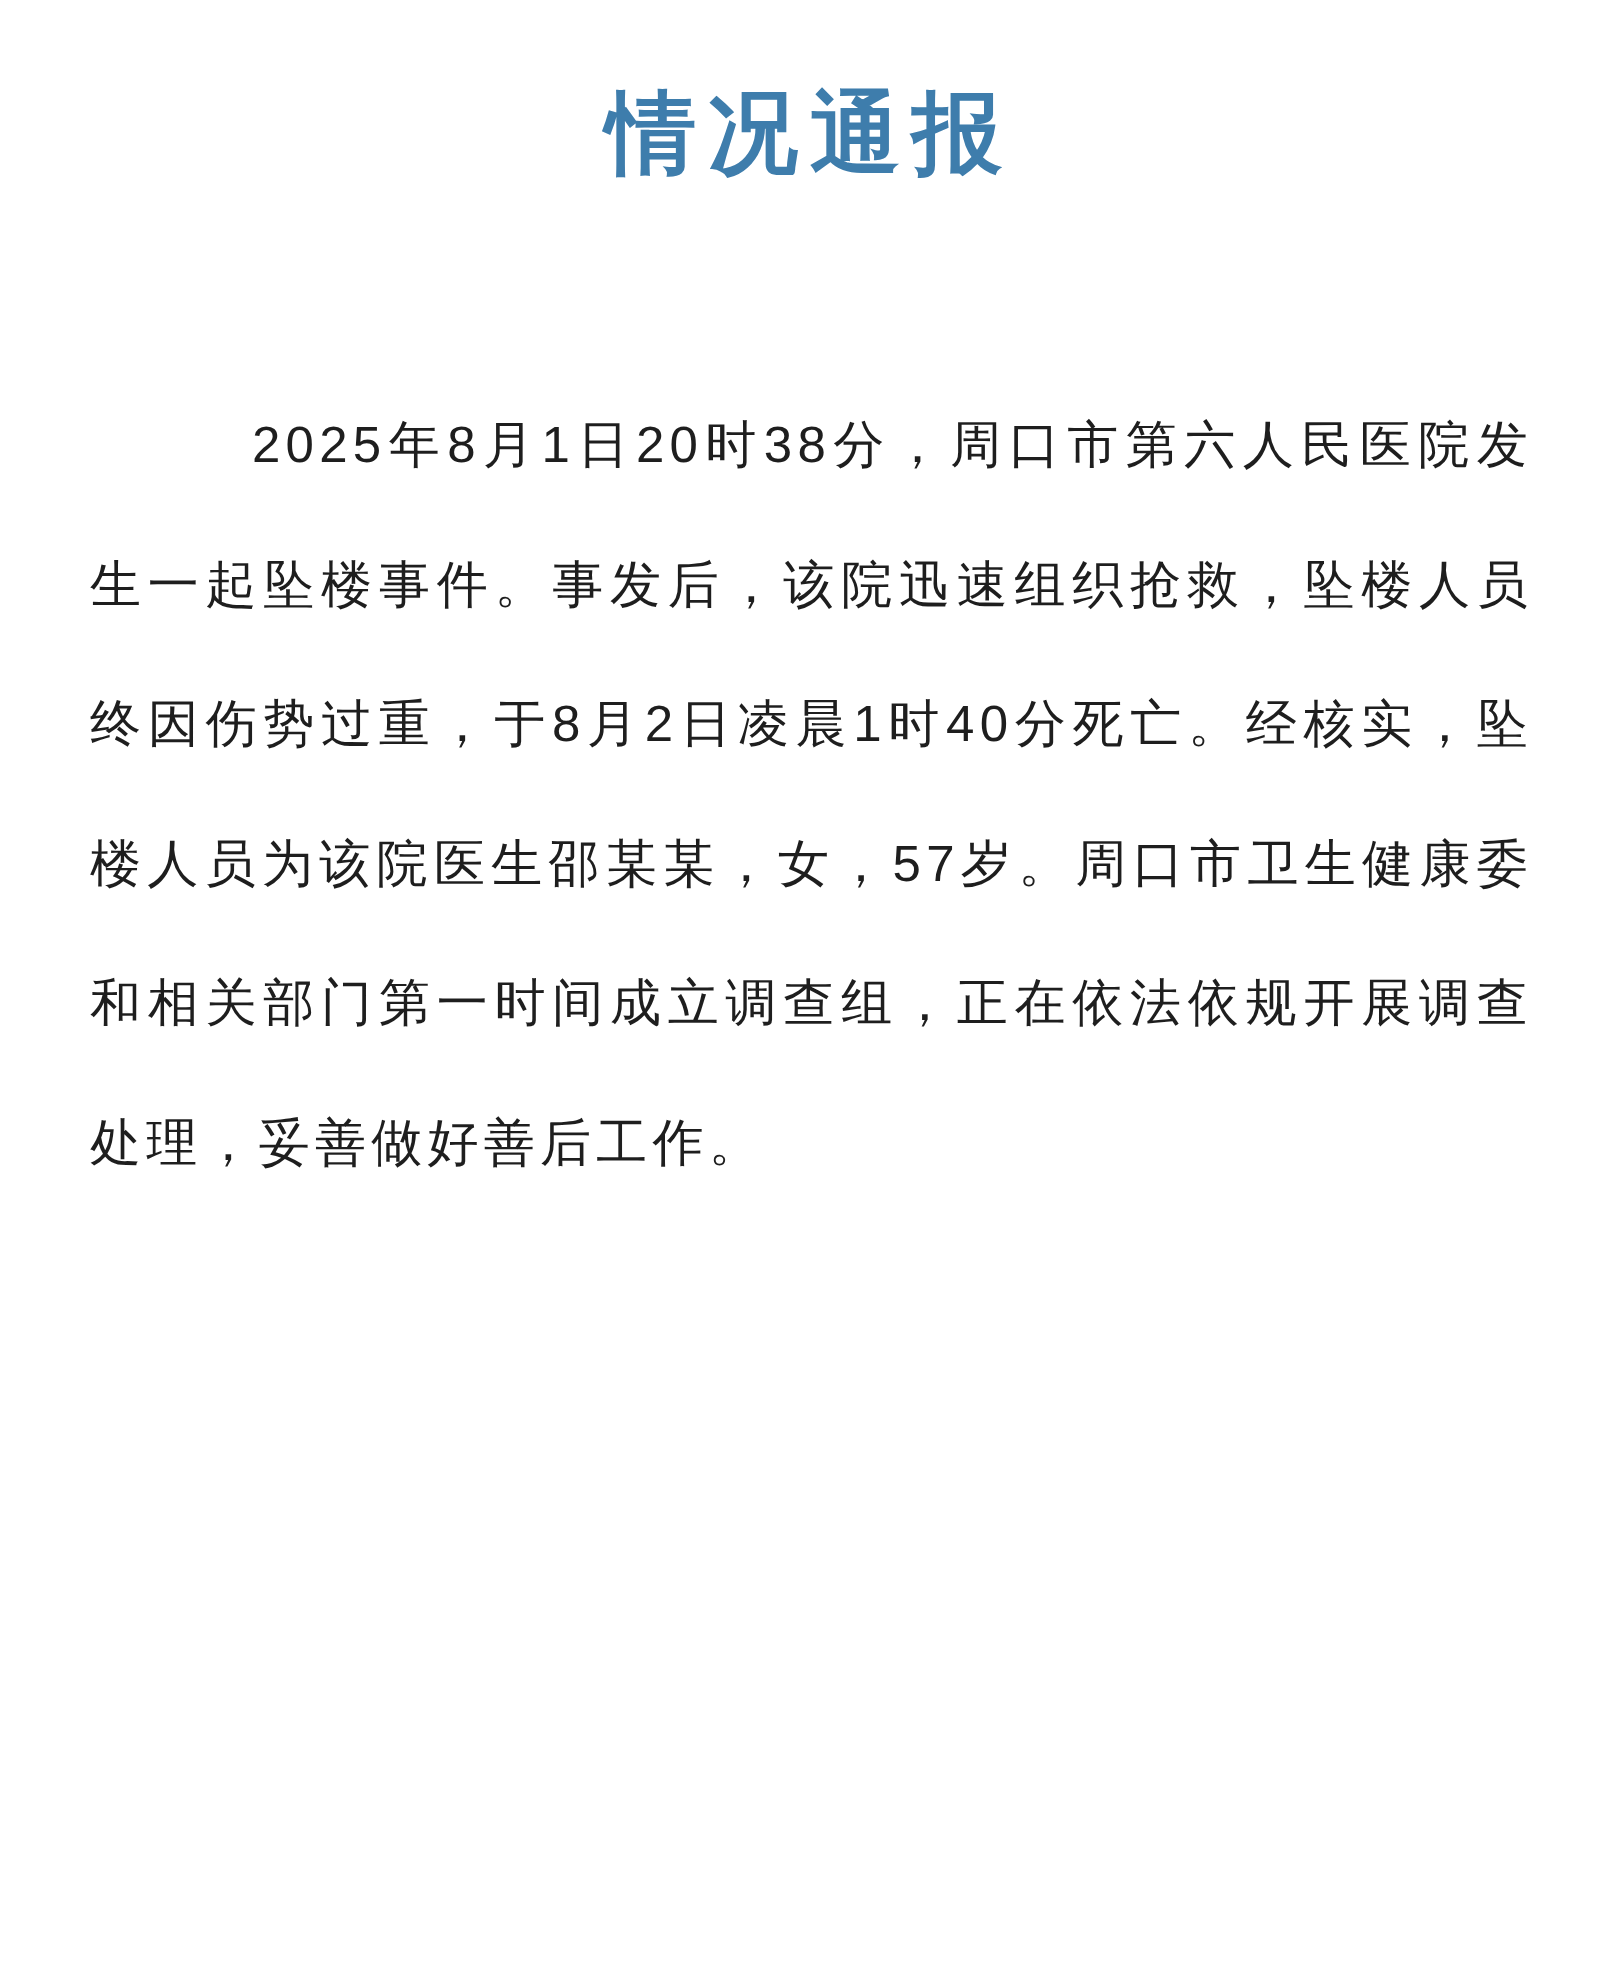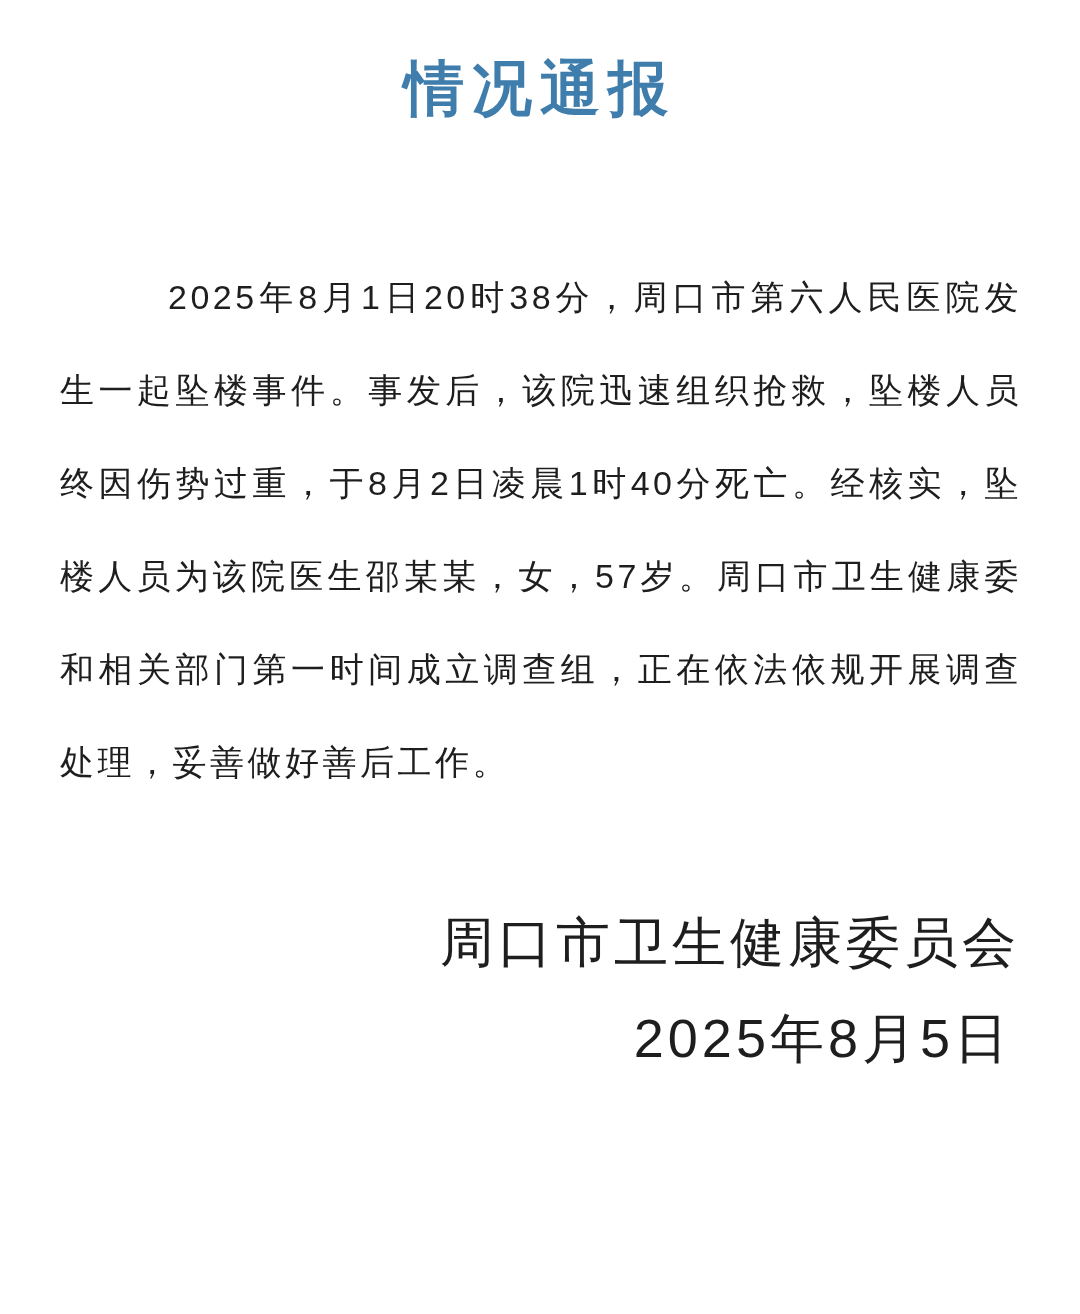--- a/index.html
+++ b/index.html
@@ -49,18 +49,14 @@
 </style>
 </head>
 <body>
 
 <div class="page" style="background-color: rgb(255, 255, 255); color: rgb(30, 30, 30);">
 
   <div class="notice-title" style="color: rgb(62, 125, 172);">情况通报</div>
 
   <div class="notice-body">2025年8月1日20时38分，周口市第六人民医院发生一起坠楼事件。事发后，该院迅速组织抢救，坠楼人员终因伤势过重，于8月2日凌晨1时40分死亡。经核实，坠楼人员为该院医生邵某某，女，57岁。周口市卫生健康委和相关部门第一时间成立调查组，正在依法依规开展调查处理，妥善做好善后工作。</div>
 
-  <div class="signature-block">
-    <div class="issuer-signature">周口市卫生健康委员会</div>
-    <div class="issue-date">2025年8月5日</div>
-  </div>
 
 </div>
 
 </body></html>

